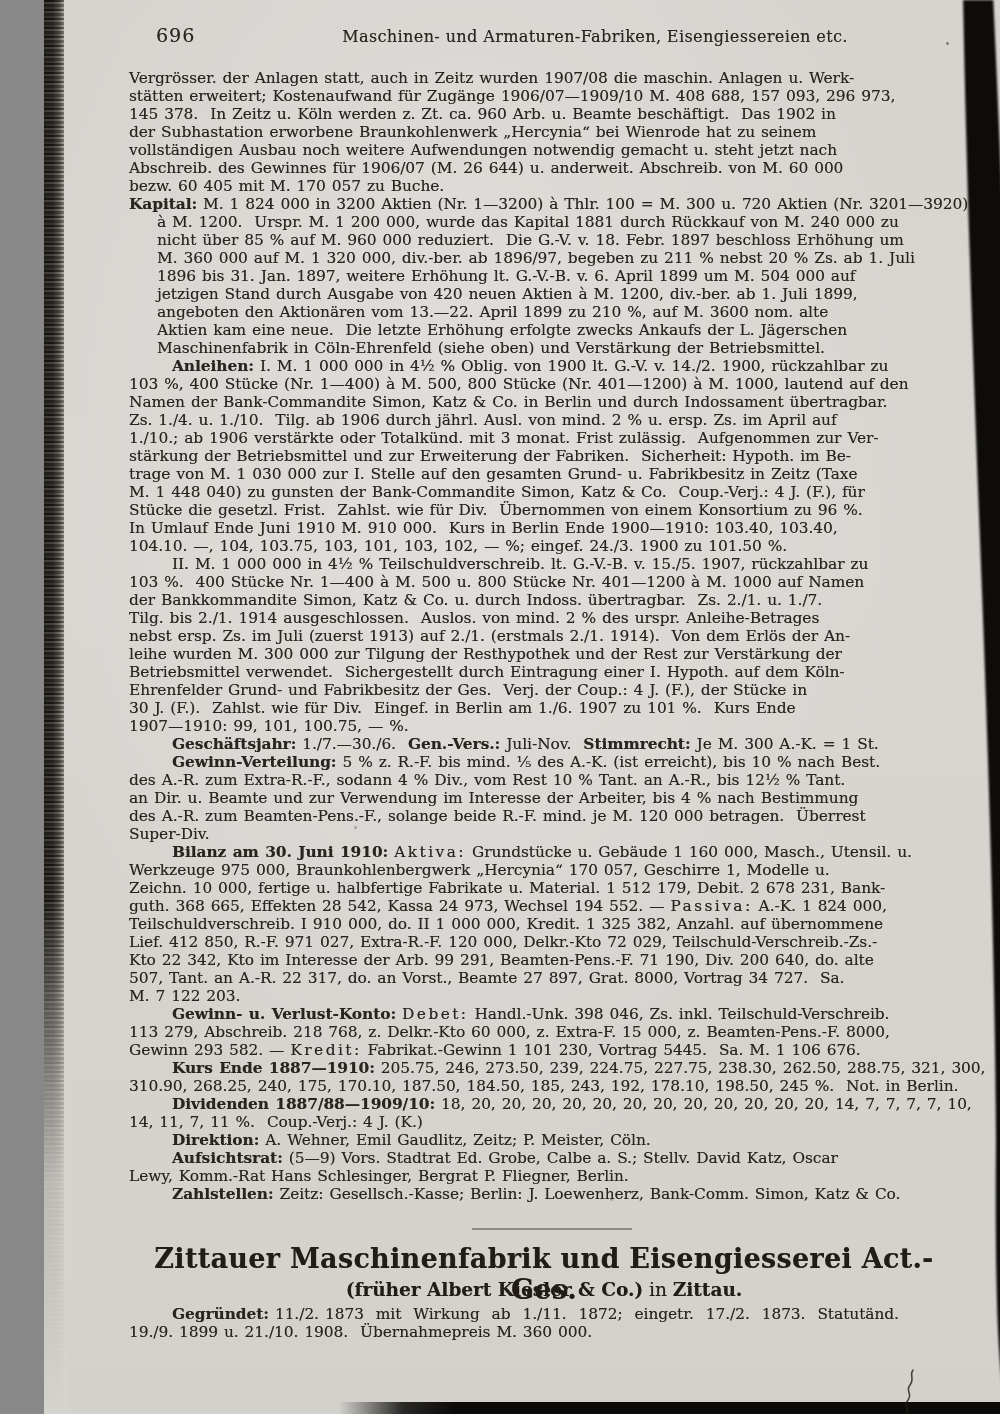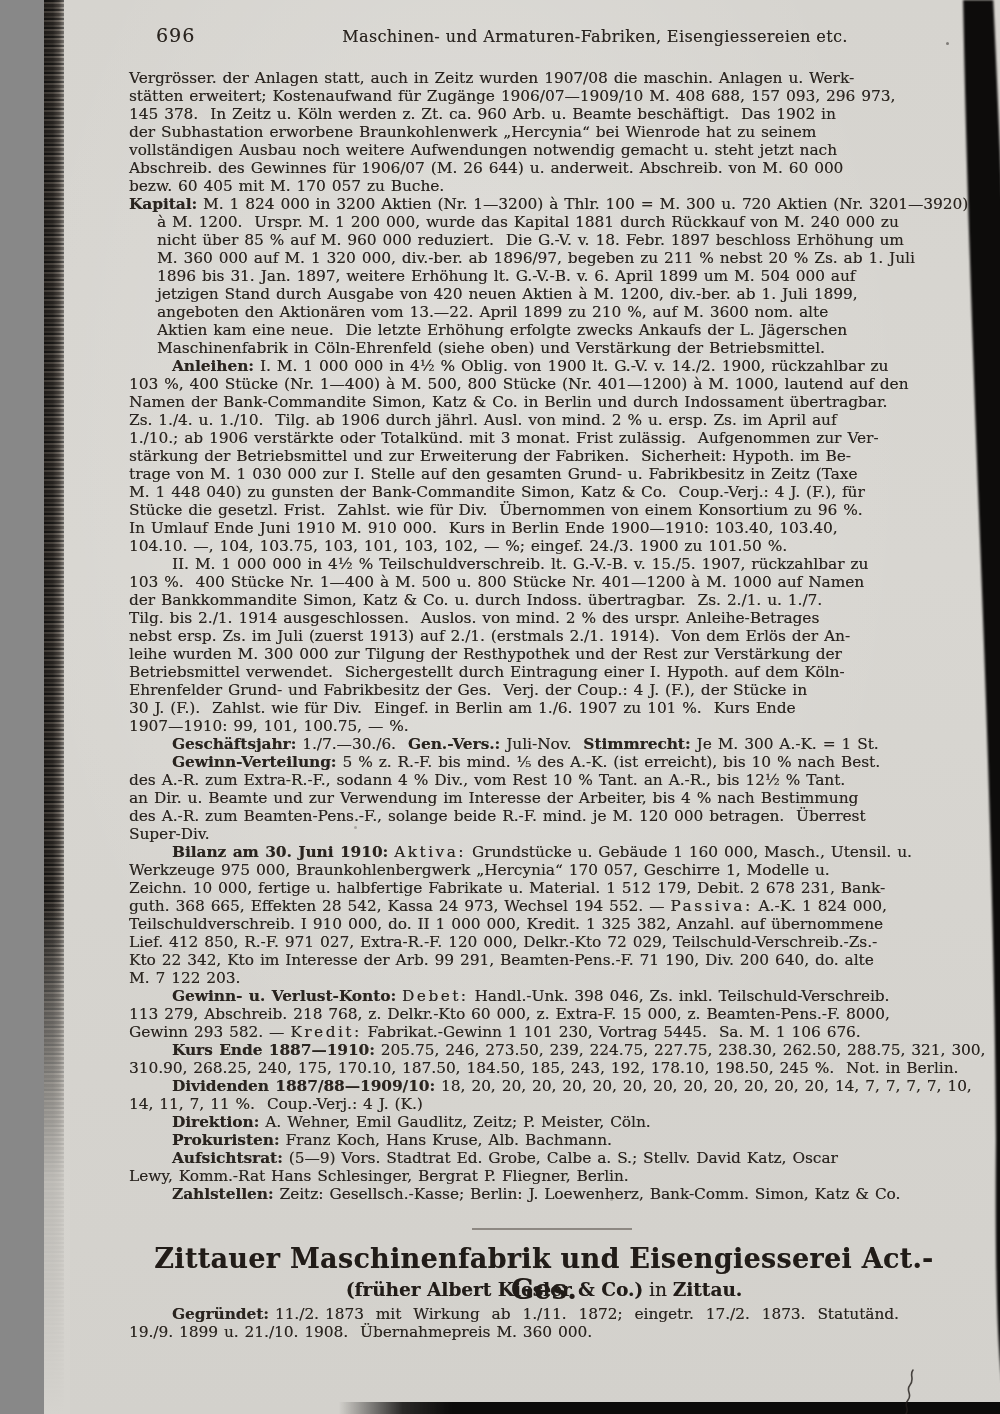--- a/index.html
+++ b/index.html
@@ -112,30 +112,30 @@
       <div class="line i0"><span>an Dir. u. Beamte und zur Verwendung im Interesse der Arbeiter, bis 4 % nach Bestimmung</span></div>
       <div class="line i0"><span>des A.-R. zum Beamten-Pens.-F., solange beide R.-F. mind. je M. 120 000 betragen.  Überrest</span></div>
       <div class="line i0"><span>Super-Div.</span></div>
       <div class="line i2"><span class="b">Bilanz am 30. Juni 1910:</span><span> </span><span class="sperr">Aktiva:</span><span> Grundstücke u. Gebäude 1 160 000, Masch., Utensil. u.</span></div>
       <div class="line i0"><span>Werkzeuge 975 000, Braunkohlenbergwerk „Hercynia“ 170 057, Geschirre 1, Modelle u.</span></div>
       <div class="line i0"><span>Zeichn. 10 000, fertige u. halbfertige Fabrikate u. Material. 1 512 179, Debit. 2 678 231, Bank-</span></div>
       <div class="line i0"><span>guth. 368 665, Effekten 28 542, Kassa 24 973, Wechsel 194 552. — </span><span class="sperr">Passiva:</span><span> A.-K. 1 824 000,</span></div>
       <div class="line i0"><span>Teilschuldverschreib. I 910 000, do. II 1 000 000, Kredit. 1 325 382, Anzahl. auf übernommene</span></div>
       <div class="line i0"><span>Lief. 412 850, R.-F. 971 027, Extra-R.-F. 120 000, Delkr.-Kto 72 029, Teilschuld-Verschreib.-Zs.-</span></div>
       <div class="line i0"><span>Kto 22 342, Kto im Interesse der Arb. 99 291, Beamten-Pens.-F. 71 190, Div. 200 640, do. alte</span></div>
+      <div class="line i0"><span>507, Tant. an A.-R. 22 317, do. an Vorst., Beamte 27 897, Grat. 8000, Vortrag 34 727.  Sa.</span></div>
       <div class="line i0"><span>M. 7 122 203.</span></div>
       <div class="line i2"><span class="b">Gewinn- u. Verlust-Konto:</span><span> </span><span class="sperr">Debet:</span><span> Handl.-Unk. 398 046, Zs. inkl. Teilschuld-Verschreib.</span></div>
       <div class="line i0"><span>113 279, Abschreib. 218 768, z. Delkr.-Kto 60 000, z. Extra-F. 15 000, z. Beamten-Pens.-F. 8000,</span></div>
       <div class="line i0"><span>Gewinn 293 582. — </span><span class="sperr">Kredit:</span><span> Fabrikat.-Gewinn 1 101 230, Vortrag 5445.  Sa. M. 1 106 676.</span></div>
       <div class="line i2"><span class="b">Kurs Ende 1887—1910:</span><span> 205.75, 246, 273.50, 239, 224.75, 227.75, 238.30, 262.50, 288.75, 321, 300,</span></div>
       <div class="line i0"><span>310.90, 268.25, 240, 175, 170.10, 187.50, 184.50, 185, 243, 192, 178.10, 198.50, 245 %.  Not. in Berlin.</span></div>
       <div class="line i2"><span class="b">Dividenden 1887/88—1909/10:</span><span> 18, 20, 20, 20, 20, 20, 20, 20, 20, 20, 20, 20, 20, 14, 7, 7, 7, 7, 10,</span></div>
       <div class="line i0"><span>14, 11, 7, 11 %.  Coup.-Verj.: 4 J. (K.)</span></div>
       <div class="line i2"><span class="b">Direktion:</span><span> A. Wehner, Emil Gaudlitz, Zeitz; P. Meister, Cöln.</span></div>
-      <div class="line i2"><span class="b">Prokuristen:</span><span> Franz Koch, Hans Kruse, Alb. Bachmann.</span></div>
       <div class="line i2"><span class="b">Aufsichtsrat:</span><span> (5—9) Vors. Stadtrat Ed. Grobe, Calbe a. S.; Stellv. David Katz, Oscar</span></div>
       <div class="line i0"><span>Lewy, Komm.-Rat Hans Schlesinger, Bergrat P. Fliegner, Berlin.</span></div>
       <div class="line i2"><span class="b">Zahlstellen:</span><span> Zeitz: Gesellsch.-Kasse; Berlin: J. Loewenherz, Bank-Comm. Simon, Katz &amp; Co.</span></div>
     </div>
 
   <div class="divider"></div>
 
   <div class="heading2">Zittauer Maschinenfabrik und Eisengiesserei Act.-Ges.</div>
   <div class="subheading2"><span class="b">(früher Albert Kiesler &amp; Co.)</span><span> in </span><span class="b">Zittau.</span></div>
 

